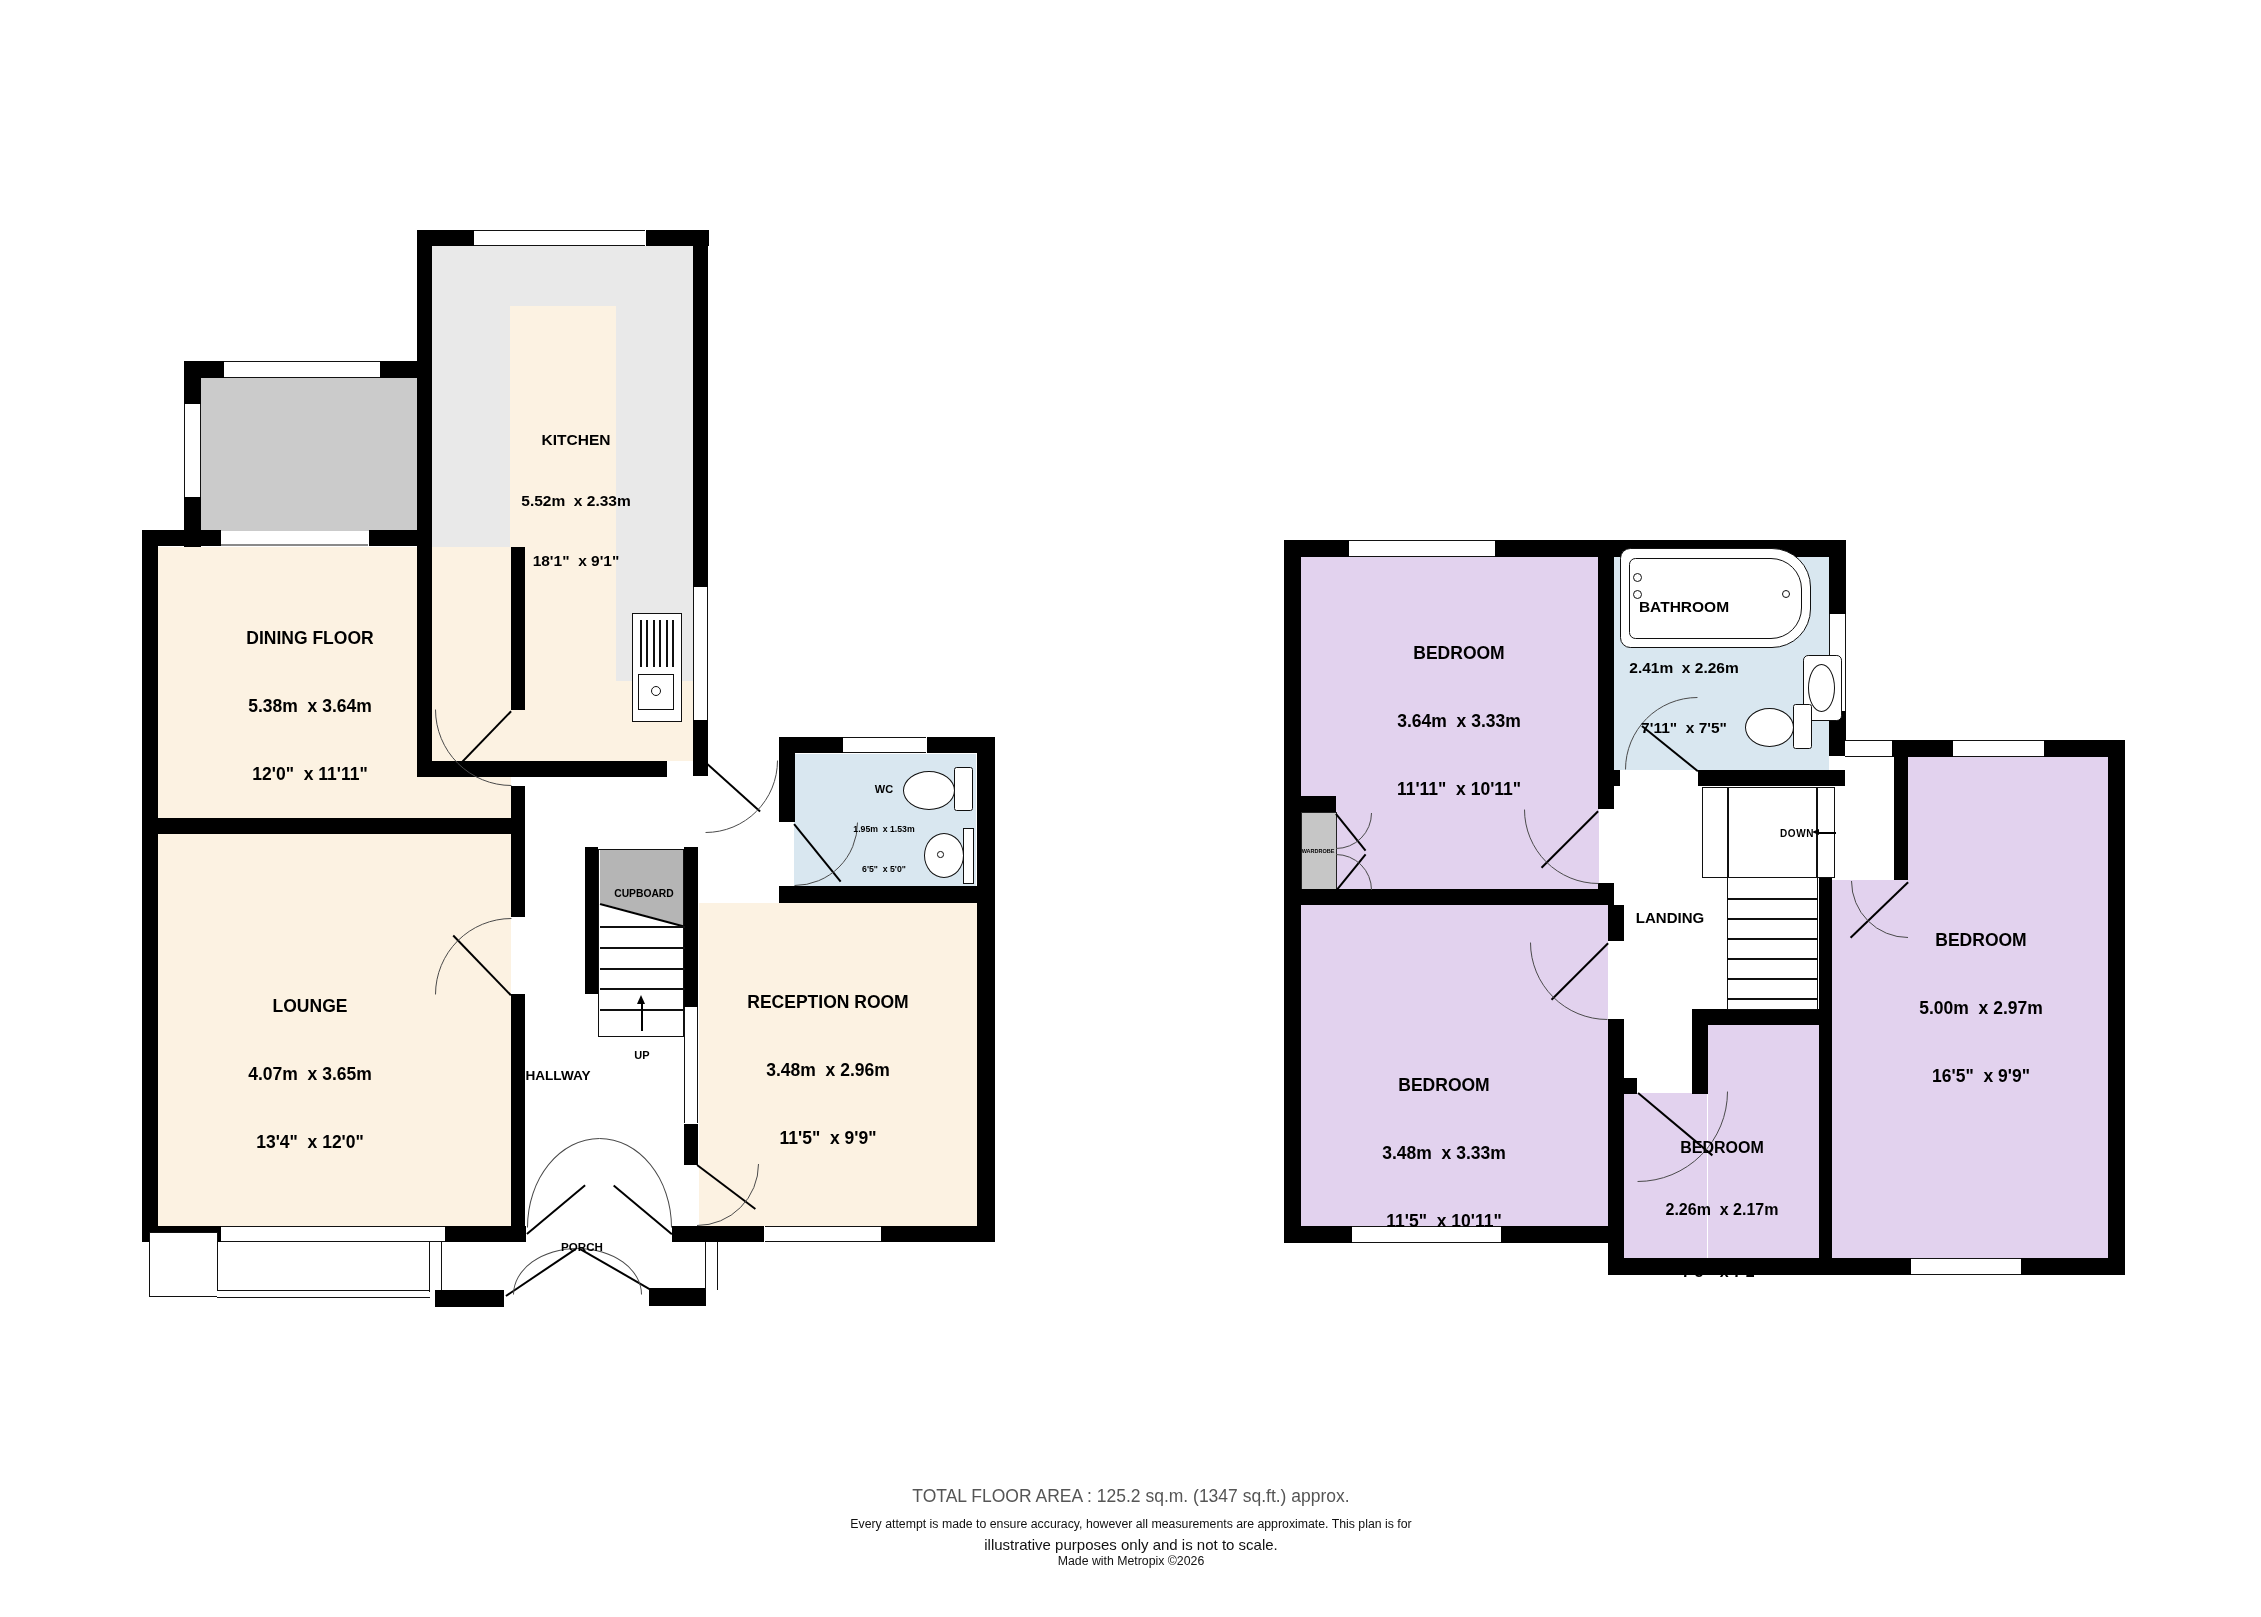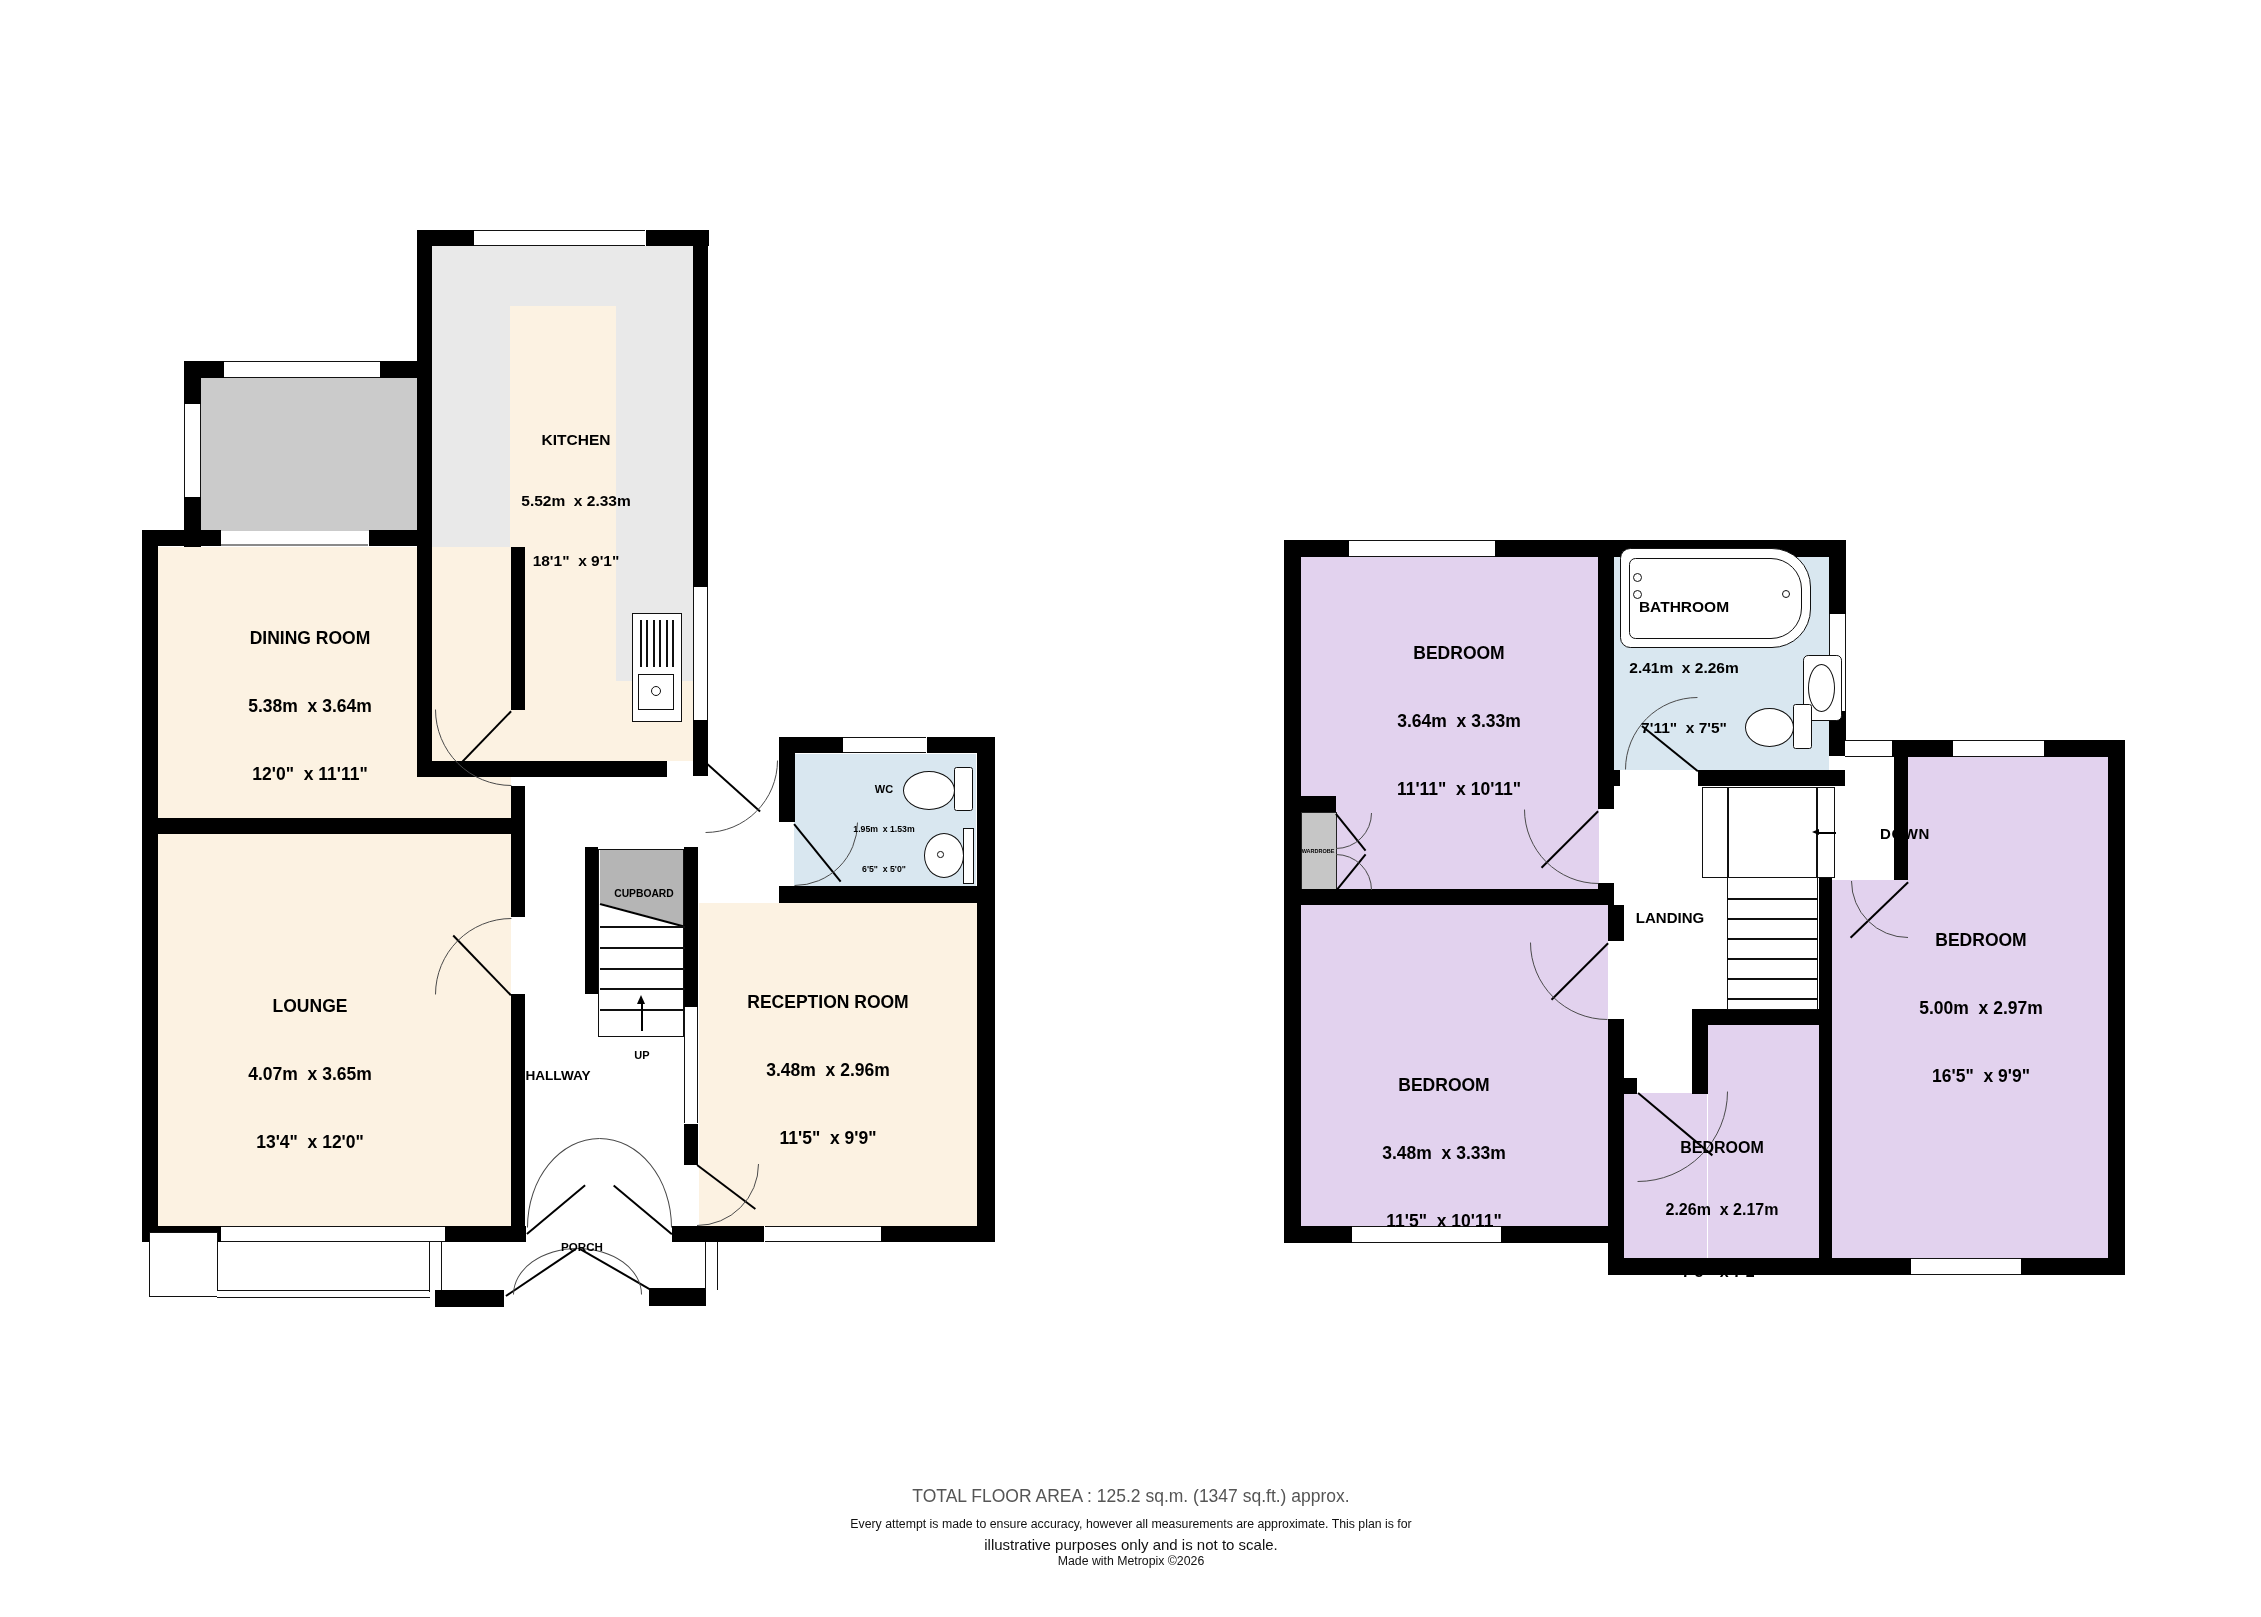--- a/index.html
+++ b/index.html
@@ -138,21 +138,21 @@
   <div class="el w" style="left:435px;top:1290px;width:69px;height:17px"></div>
   <div class="el w" style="left:649px;top:1288px;width:57px;height:18px"></div>
   <div class="el winv" style="left:705px;top:1242px;width:13px;height:48px;border-left-width:1.3px;border-right-width:1.3px"></div>
 
   <div class="el lbl" style="left:576px;top:501px;font-size:15.5px">
     <div>KITCHEN</div>
     <div>5.52m  x 2.33m</div>
     <div>18'1"  x 9'1"</div>
   </div>
   <div class="el lbl" style="left:310px;top:706px;font-size:17.5px">
-    <div>DINING ROOM</div>
+    <div>DINING FLOOR</div>
     <div>5.38m  x 3.64m</div>
     <div>12'0"  x 11'11"</div>
   </div>
   <div class="el lbl" style="left:310px;top:1074px;font-size:17.5px">
     <div>LOUNGE</div>
     <div>4.07m  x 3.65m</div>
     <div>13'4"  x 12'0"</div>
   </div>
   <div class="el lbl" style="left:884px;top:829px;font-size:11px">
     <div>WC</div>
@@ -271,21 +271,21 @@
     <div>BEDROOM</div>
     <div>2.26m  x 2.17m</div>
     <div>7'5"  x 7'2"</div>
   </div>
   <div class="el lbl" style="left:1981px;top:1008px;font-size:17.5px">
     <div>BEDROOM</div>
     <div>5.00m  x 2.97m</div>
     <div>16'5"  x 9'9"</div>
   </div>
   <div class="el tag" style="left:1670px;top:917px;font-size:15px">LANDING</div>
-  <div class="el tag" style="left:1880px;top:833px;font-size:15px;transform:translate(0,-50%);letter-spacing:0.6px">DOWN</div>
+  <div class="el tag" style="left:1780px;top:833px;font-size:10px;transform:translate(0,-50%);letter-spacing:0.6px">DOWN</div>
   <div class="el tag" style="left:1318px;top:851px;font-size:5.5px;font-weight:700">WARDROBE</div>
 
   <div class="el foot" style="left:1131px;top:1486px;font-size:17.5px;color:#555">TOTAL FLOOR AREA : 125.2 sq.m. (1347 sq.ft.) approx.</div>
   <div class="el foot" style="left:1131px;top:1517px;font-size:12.3px">Every attempt is made to ensure accuracy, however all measurements are approximate. This plan is for</div>
   <div class="el foot" style="left:1131px;top:1536px;font-size:15px">illustrative purposes only and is not to scale.</div>
   <div class="el foot" style="left:1131px;top:1554px;font-size:12.3px">Made with Metropix ©2026</div>
 
 </div>
 
 

